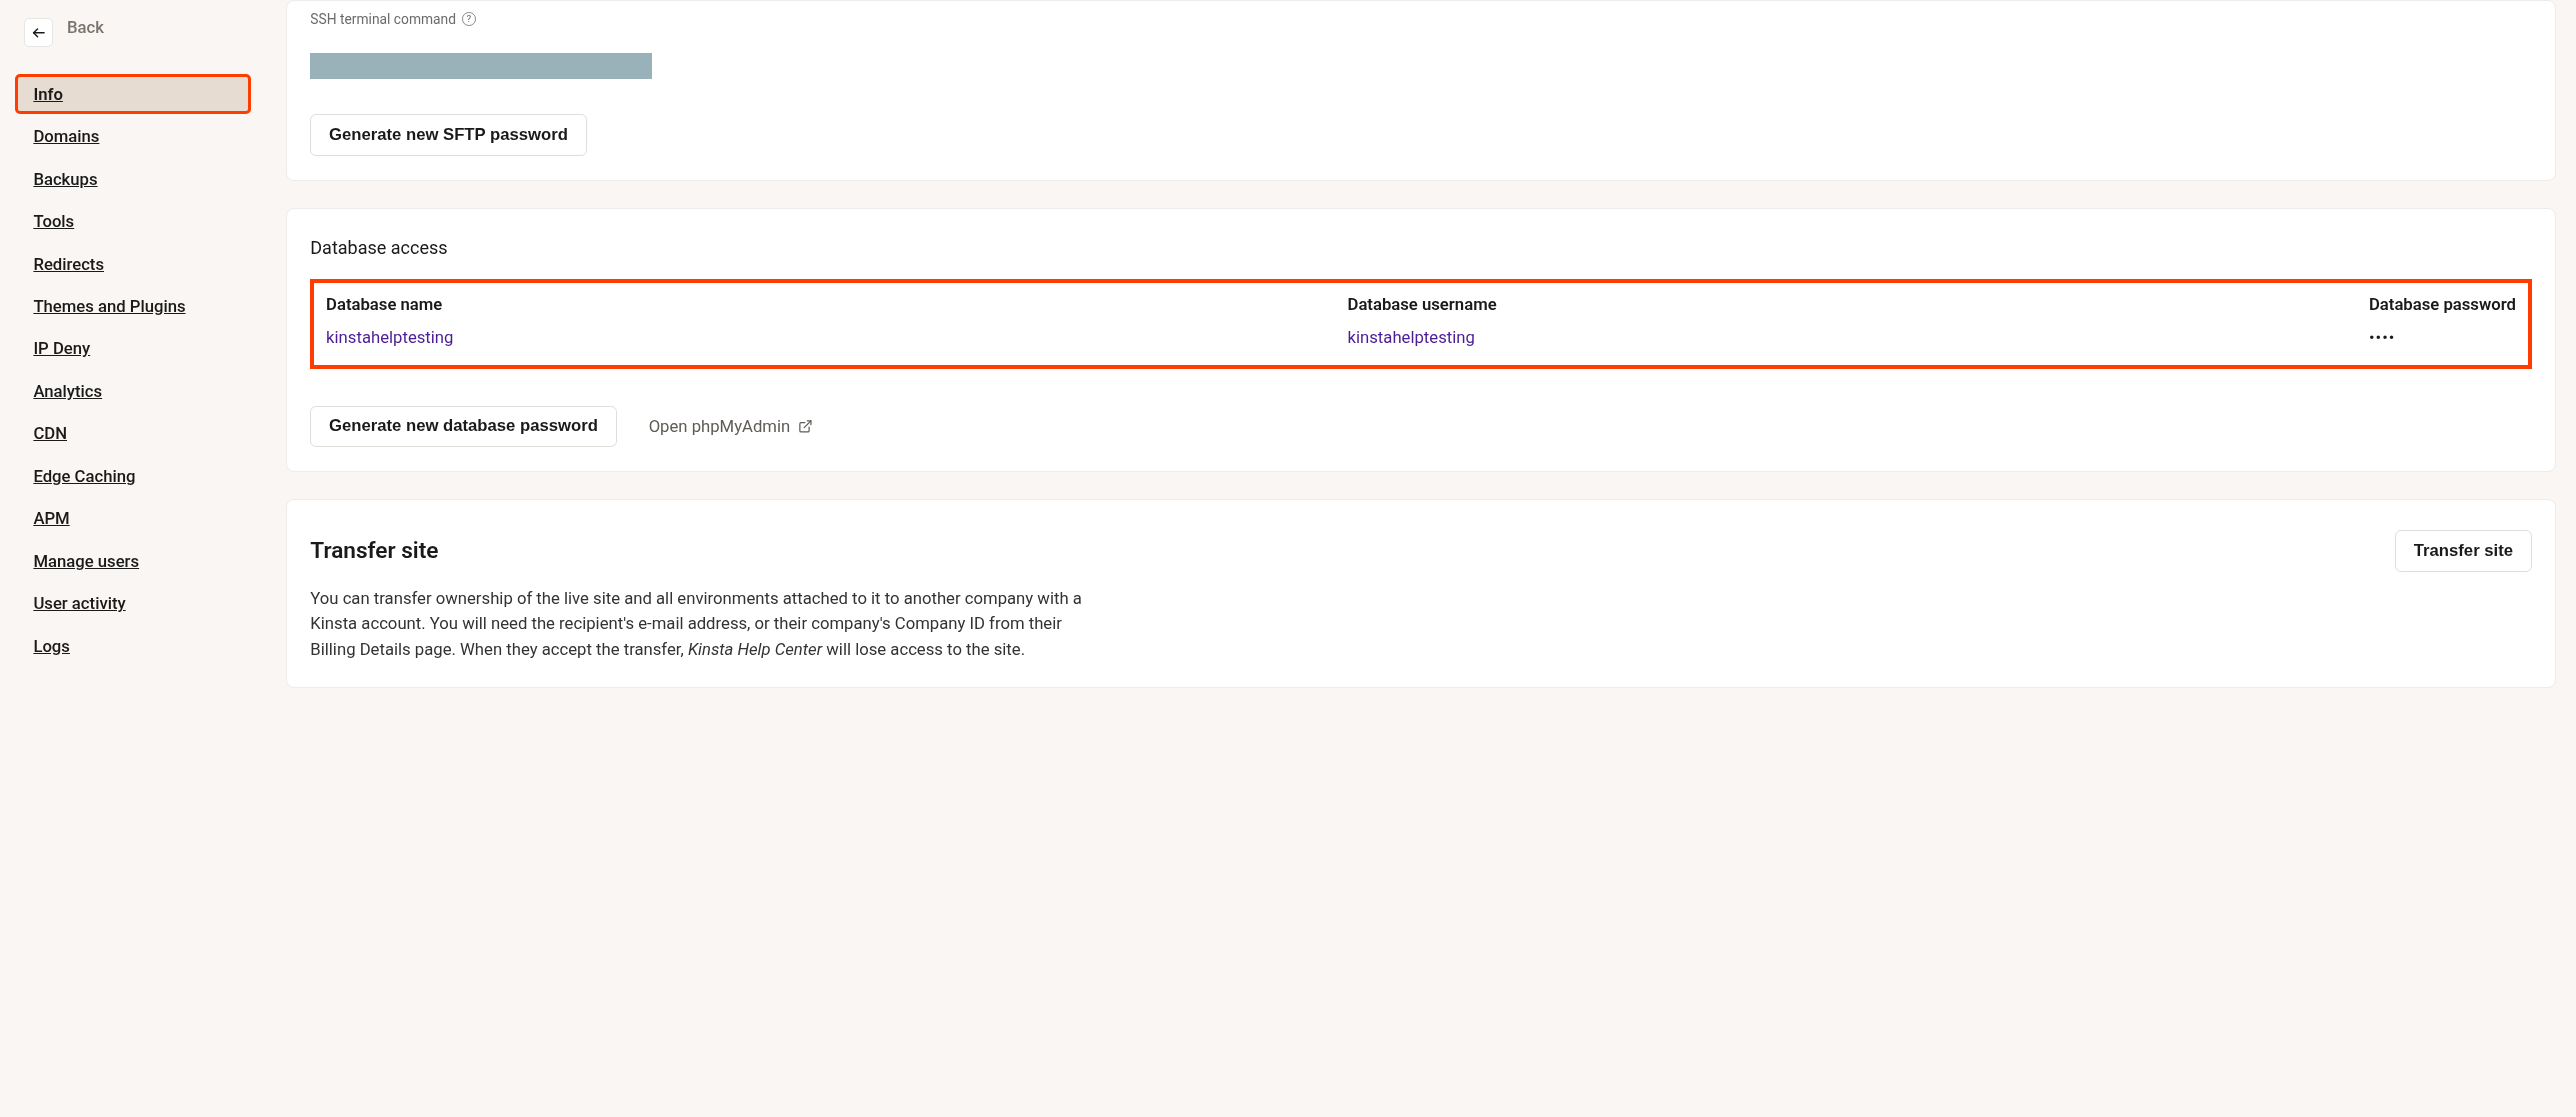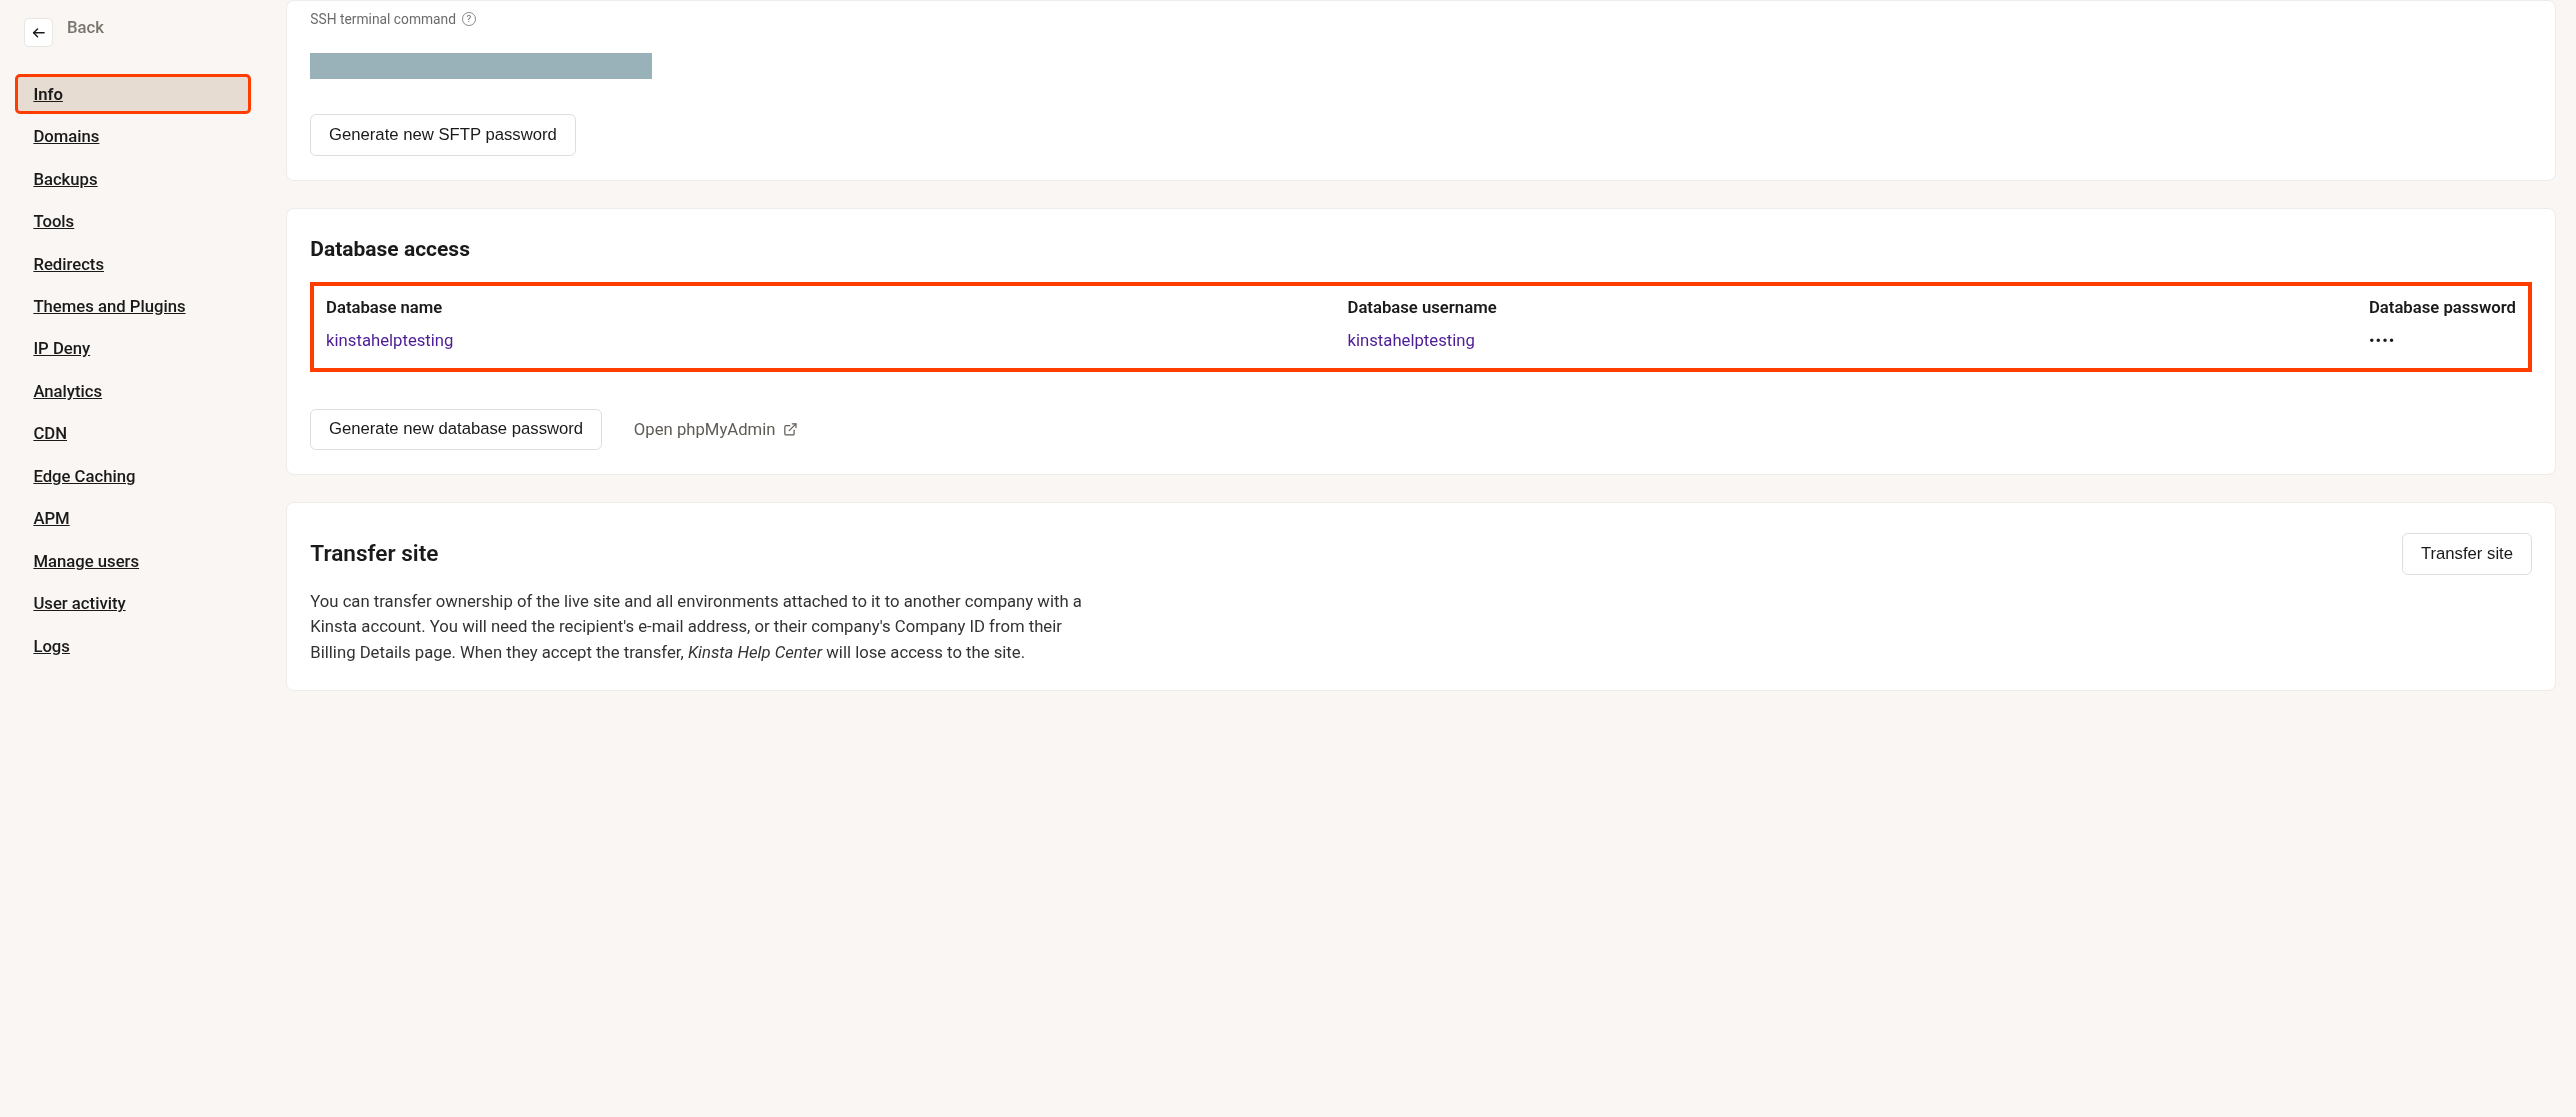--- a/index.html
+++ b/index.html
@@ -101,28 +101,28 @@
     margin-bottom: 35px;
   }
   .btn {
     display: inline-flex;
     align-items: center;
     padding: 9.8px 17.7px;
     border: 1px solid #e0ded9;
     border-radius: 5.9px;
     background: #ffffff;
     font-size: 16.7px;
+    font-weight: 700;
+    color: #1a1a1a;
+    cursor: pointer;
+  }
+
+  .section-title {
+    font-size: 18px;
     font-weight: 400;
-    color: #1a1a1a;
-    cursor: pointer;
-  }
-
-  .section-title {
-    font-size: 21px;
-    font-weight: 700;
     padding-top: 27.6px;
     margin-bottom: 21.6px;
   }
 
   .db-box {
     border: 4.9px solid #ff3d00;
     padding: 11.8px 11.8px 17.7px 11.8px;
     display: flex;
     gap: 39px;
     margin-bottom: 37px;

